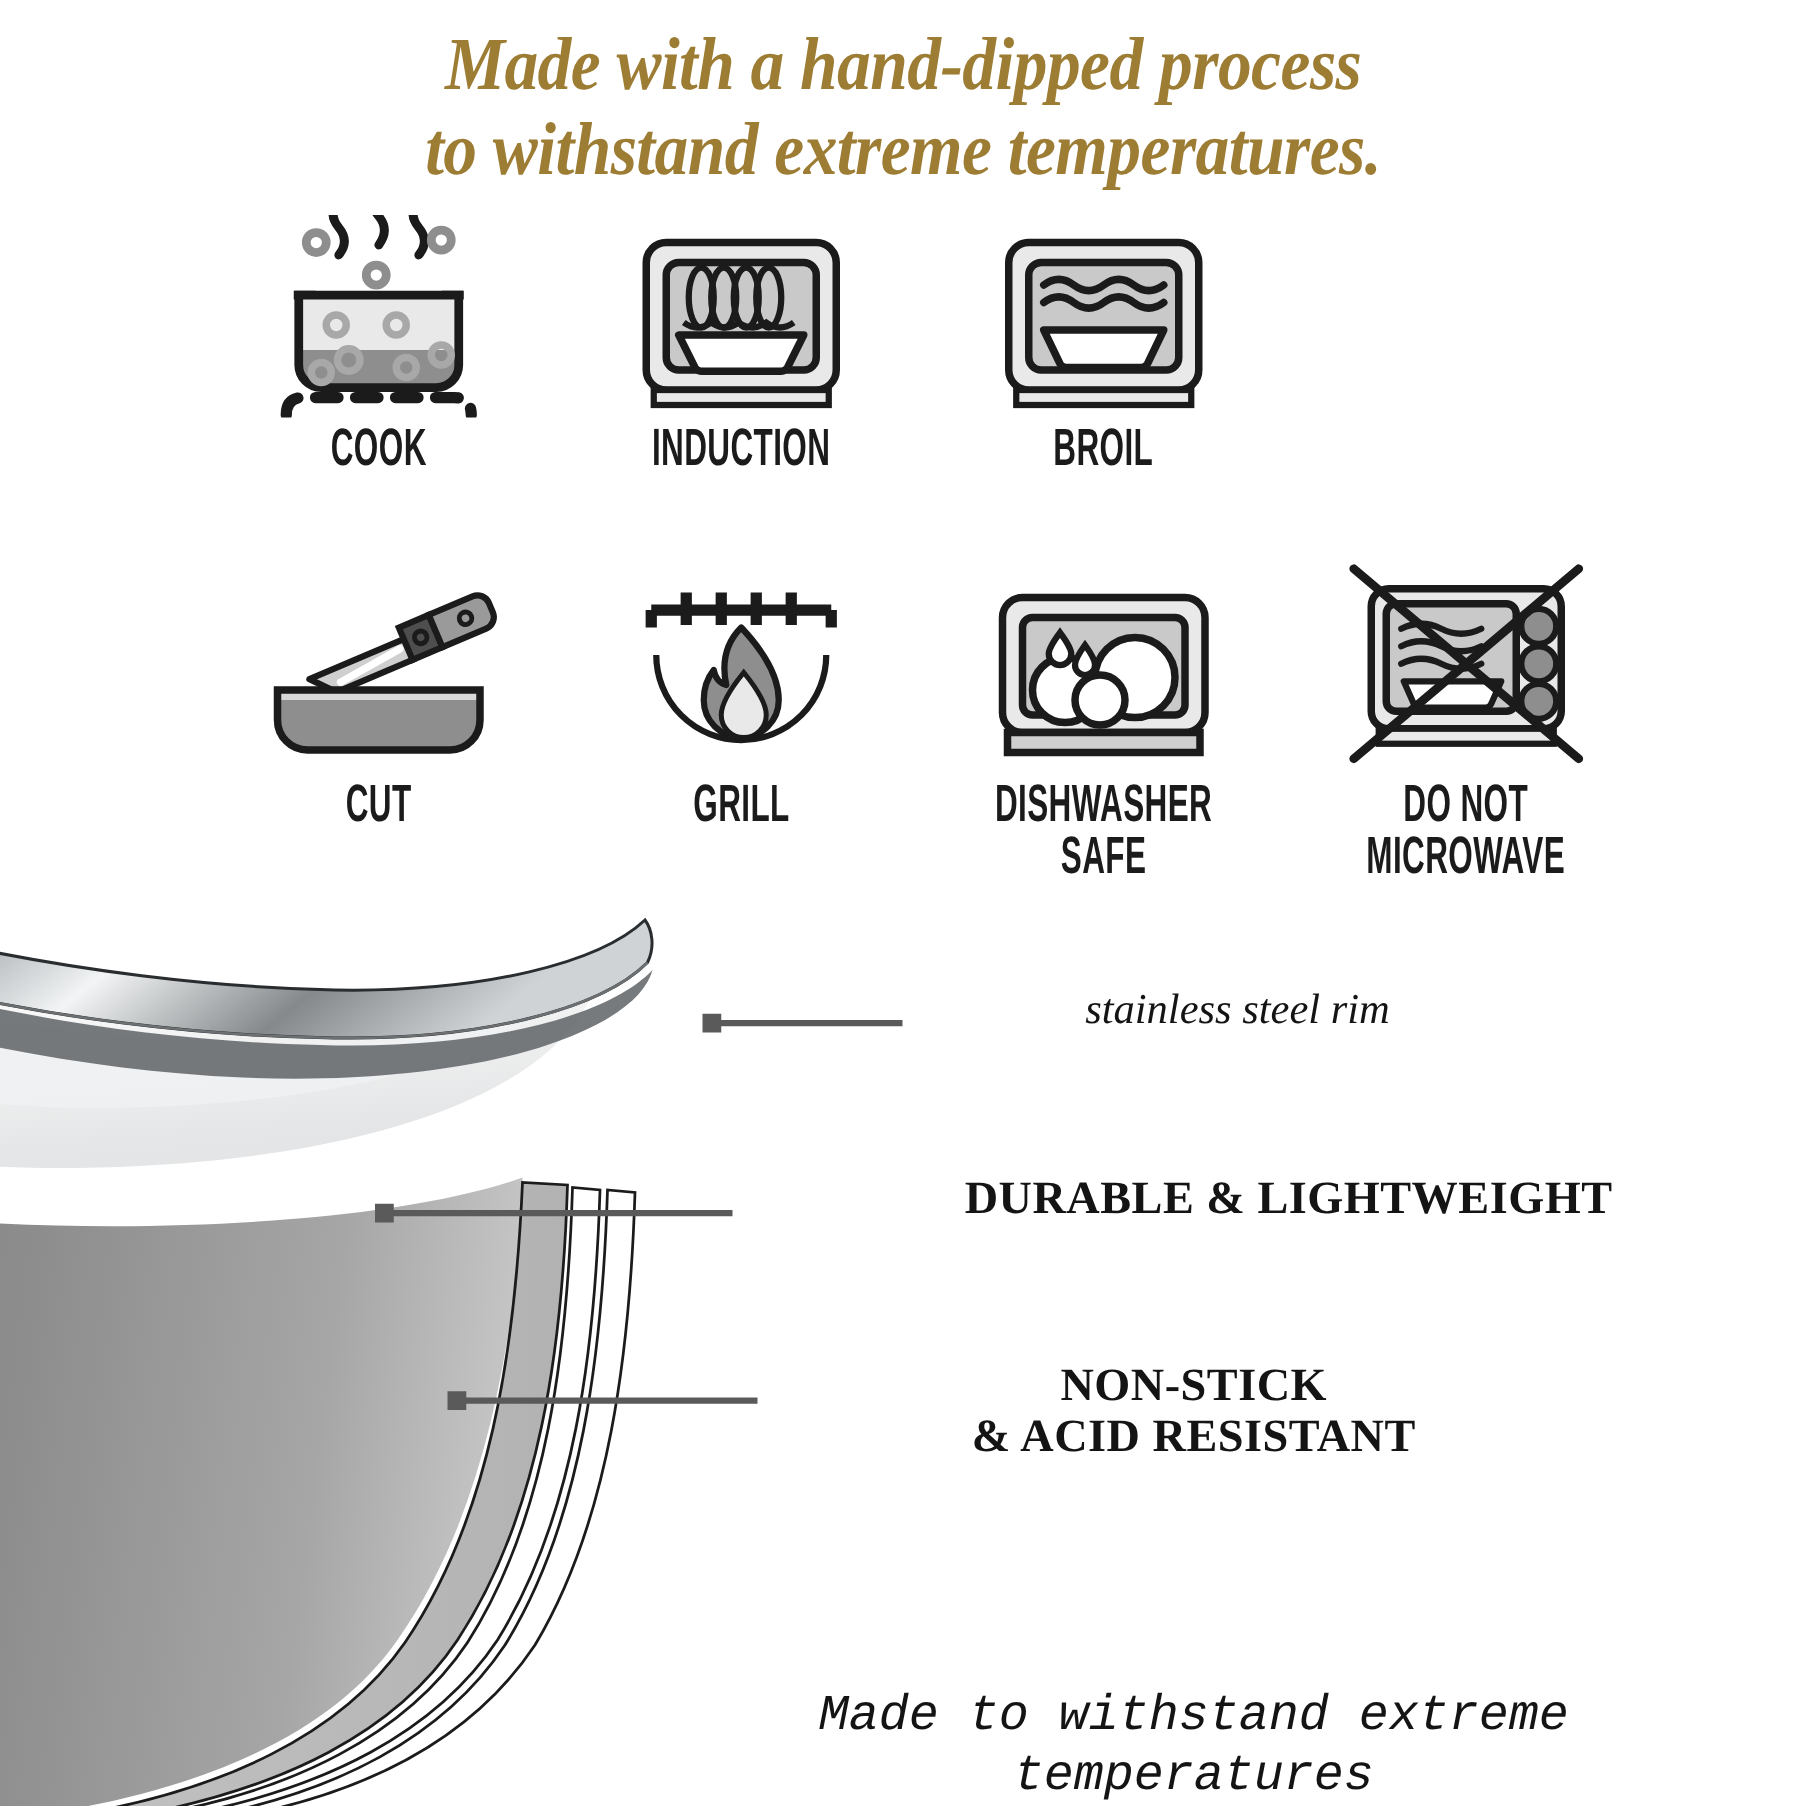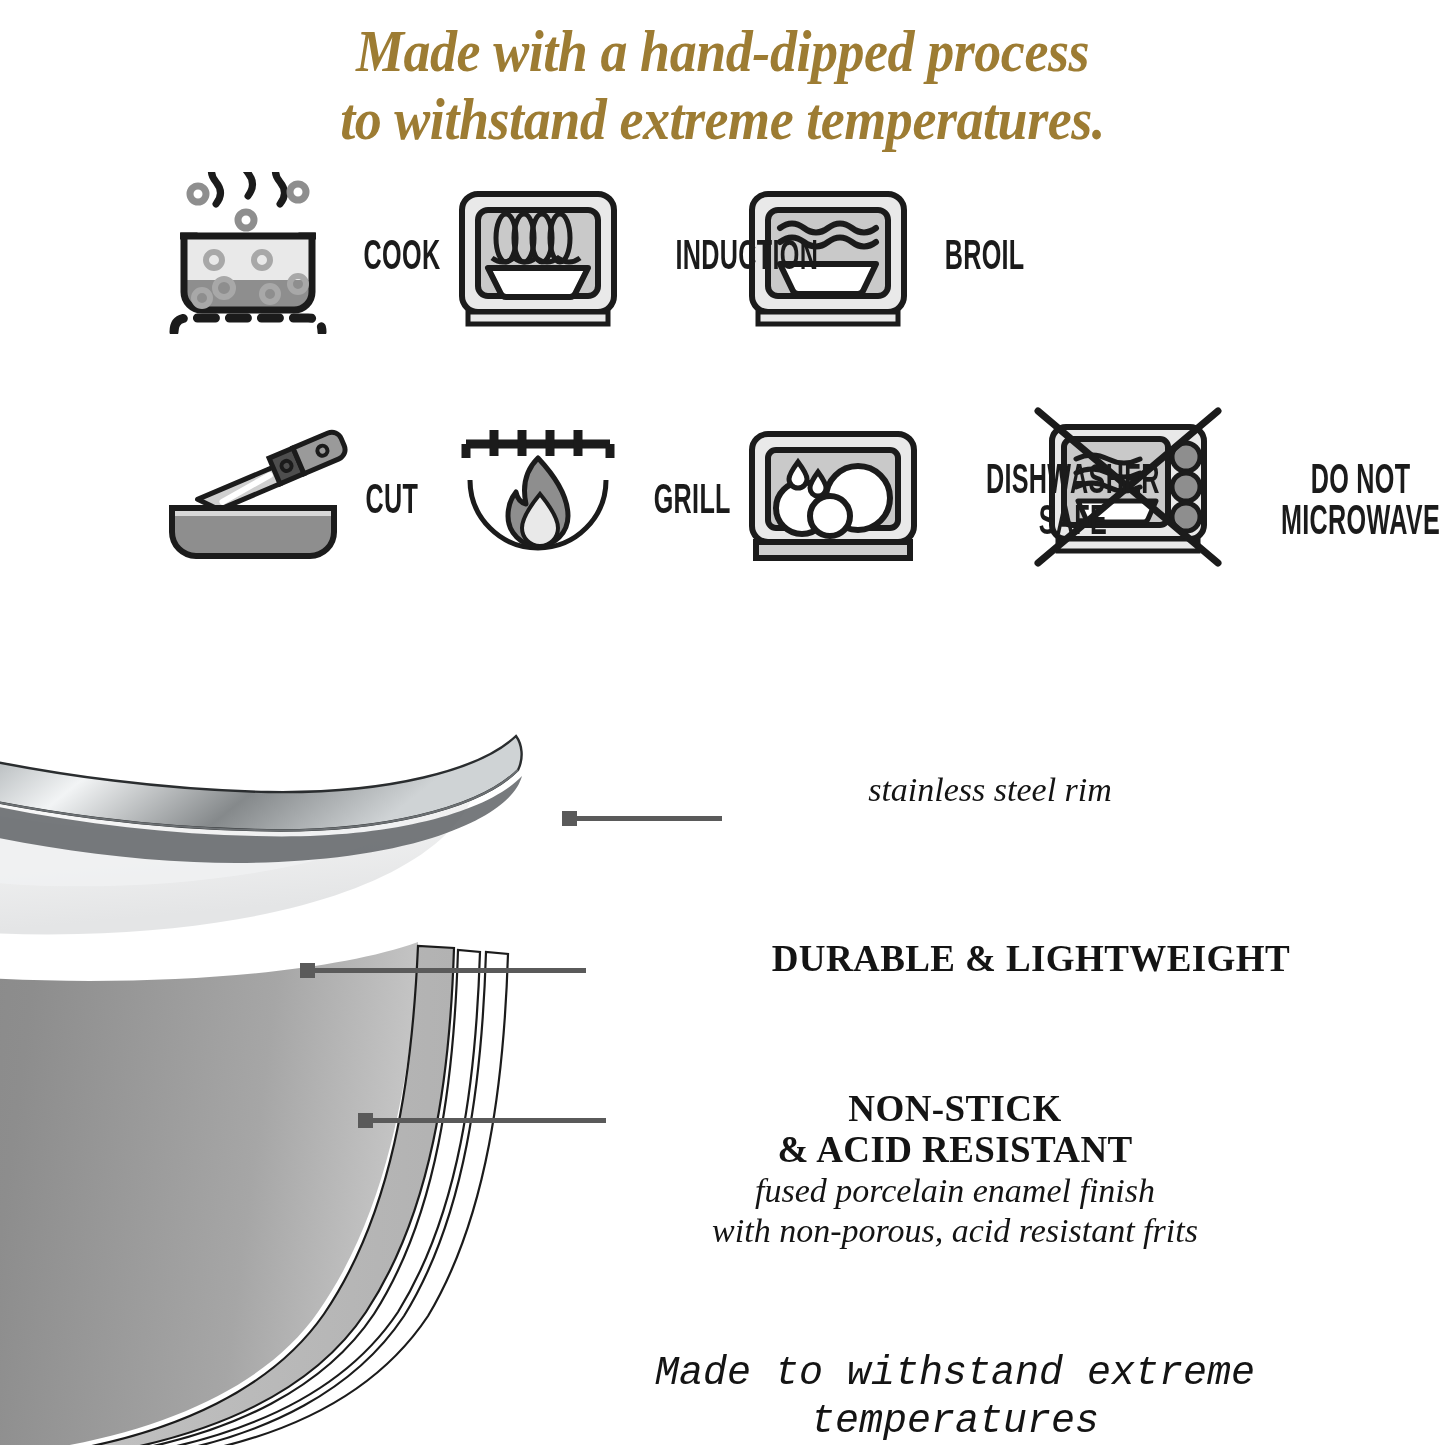--- a/index.html
+++ b/index.html
@@ -14,21 +14,21 @@
     font-weight:700;font-style:italic;
     font-size:60px;line-height:1.13;letter-spacing:-0.5px;
     color:#9d7c33;
     transform:scaleX(.90);transform-origin:50% 0;
     white-space:pre-line;
   }
 
   
   .icon-grid{position:absolute;left:158px;top:172px;width:1160px;}
   .icon-row{display:flex;}
-  .icon-cell{width:290px;display:flex;align-items:center;}
+  .icon-cell{width:290px;display:flex;flex-direction:column;align-items:center;}
   .icon-art{height:162px;display:flex;align-items:flex-end;justify-content:center;}
   .icon-row.r2 .icon-art{height:155px;}
   .icon-label{
     font-family:"Liberation Sans",sans-serif;
     font-weight:700;font-size:42px;line-height:.96;
     letter-spacing:.5px;color:#1b1b1b;text-align:center;
     transform:scaleX(.60);transform-origin:50% 0;
     margin-top:4px;white-space:pre-line;
   }
 
@@ -38,21 +38,21 @@
   
   .callouts{position:absolute;left:600px;top:770px;width:845px;}
   .callout{text-align:center;}
   .callout .ttl{
     font-family:"Liberation Serif",serif;font-weight:700;
     font-size:37px;line-height:1.12;color:#141414;letter-spacing:.4px;
     white-space:pre-line;
   }
   .callout .sub{
     font-family:"Liberation Serif",serif;font-style:italic;
-    font-size:34px;line-height:1.17;color:#141414;margin-top:0;
+    font-size:34px;line-height:1.17;color:#141414;margin-top:18px;
     white-space:pre-line;
   }
   .c1{position:absolute;left:80px;top:0px;width:620px;}
   .c2{position:absolute;left:-10px;top:168px;width:700px;text-align:right;}
   .c3{position:absolute;left:10px;top:318px;width:690px;}
   .footnote{
     position:absolute;left:10px;top:580px;width:690px;text-align:center;
     font-family:Liberation Mono, monospace;font-style:italic;
     font-size:40px;line-height:1.2;color:#141414;white-space:pre-line;
   }
@@ -330,21 +330,19 @@
       <div class="sub">stainless steel rim</div>
     </div>
 
     <div class="callout c2">
       <div class="ttl">DURABLE &amp; LIGHTWEIGHT</div>
     </div>
 
     <div class="callout c3">
       <div class="ttl">NON-STICK
 &amp; ACID RESISTANT</div>
-      <div class="sub">fused porcelain enamel finish
-with non-porous, acid resistant frits</div>
     </div>
 
     <div class="footnote">Made to withstand extreme temperatures
 Do not microwave</div>
   </div>
 
 </div>
 
 </body></html>

